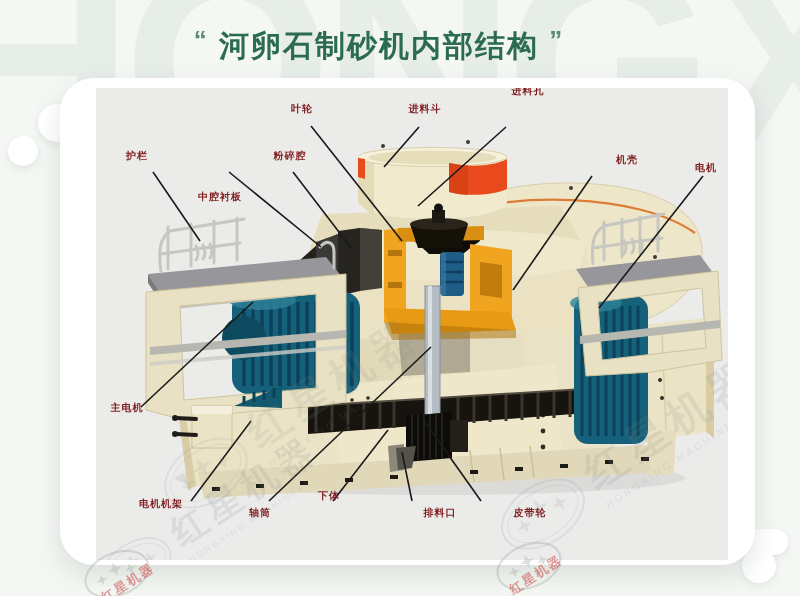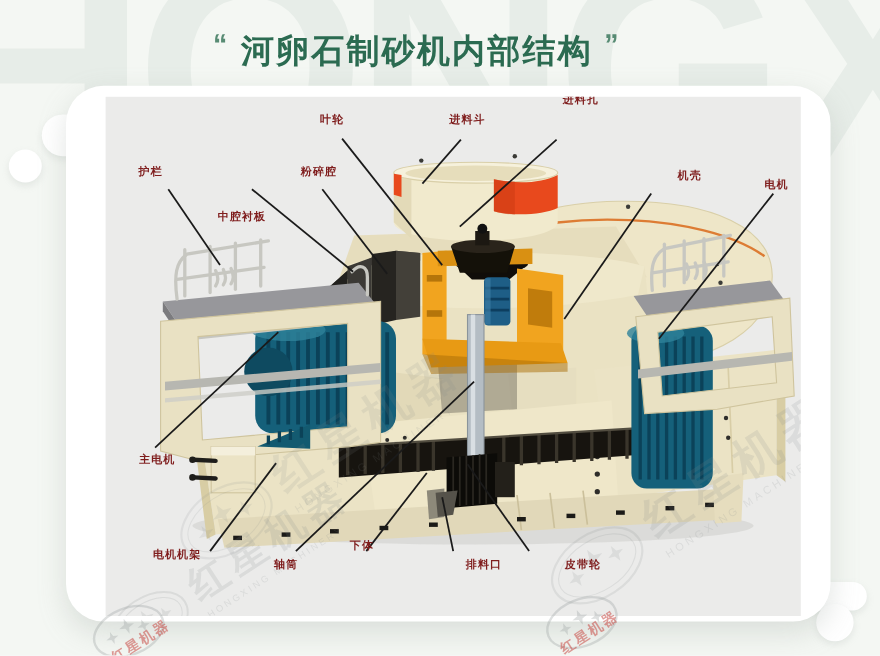--- a/index.html
+++ b/index.html
@@ -306,21 +306,21 @@
       </svg>
     <div class="labels-layer" id="labels-layer">
         <div class="part-label" style="left: 206px; top: 21px;">叶轮</div>
         <div class="part-label" style="left: 329px; top: 21px;">进料斗</div>
         <div class="part-label" style="left: 432px; top: 3px;">进料孔</div>
         <div class="part-label" style="left: 41px; top: 68px;">护栏</div>
         <div class="part-label" style="left: 124px; top: 68px; margin-top: 41px;">中腔衬板</div>
         <div class="part-label" style="left: 194px; top: 68px;">粉碎腔</div>
         <div class="part-label" style="left: 531px; top: 72px;">机壳</div>
         <div class="part-label" style="left: 610px; top: 80px;">电机</div>
-        <div class="part-label" style="left: 31px; top: 330px; margin-left: 16px;">主电机</div>
+        <div class="part-label" style="left: 31px; top: 320px;">主电机</div>
         <div class="part-label" style="left: 65px; top: 416px;">电机机架</div>
         <div class="part-label" style="left: 164px; top: 425px;">轴筒</div>
         <div class="part-label" style="left: 233px; top: 408px;">下体</div>
         <div class="part-label" style="left: 344px; top: 425px;">排料口</div>
         <div class="part-label" style="left: 399px; top: 425px; margin-left: 35px;">皮带轮</div>
       </div>
   </div>
 
   <svg class="mini-wm mini-wm-left" width="70" height="48" viewBox="0 0 96 64">
     <ellipse cx="48" cy="32" rx="45" ry="29" fill="none" stroke="currentColor" stroke-width="3"></ellipse>

